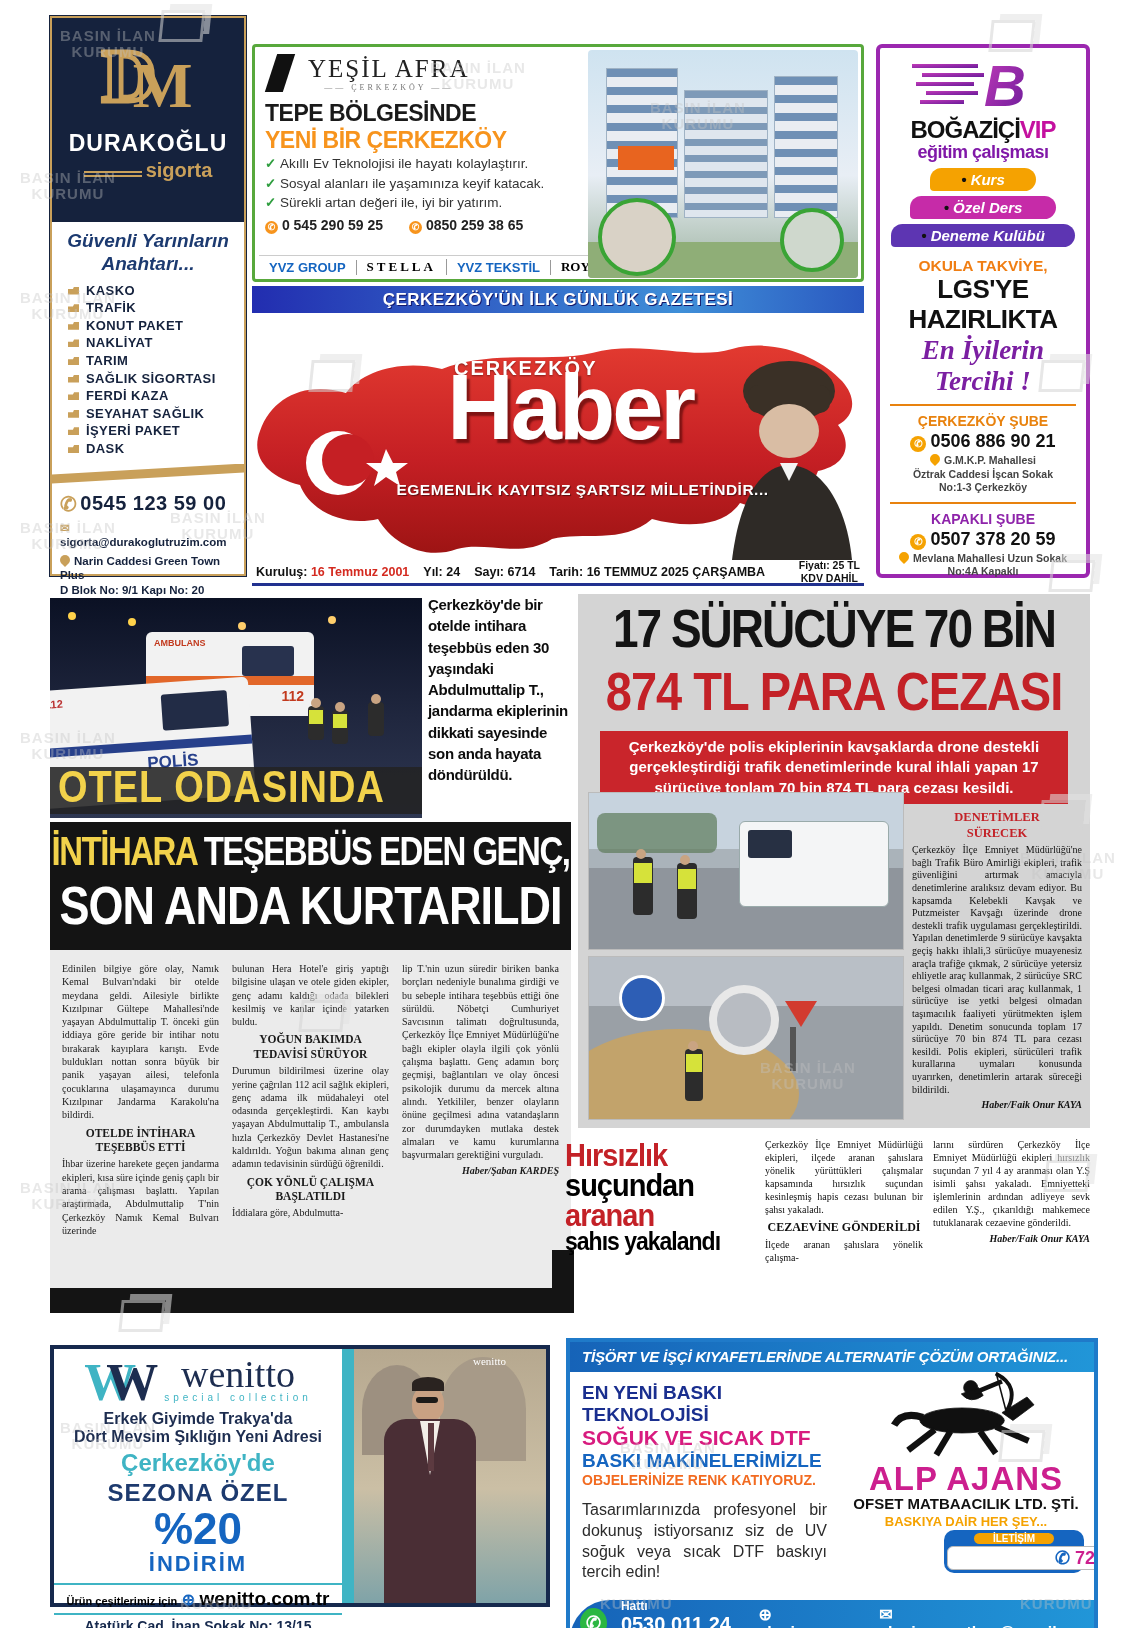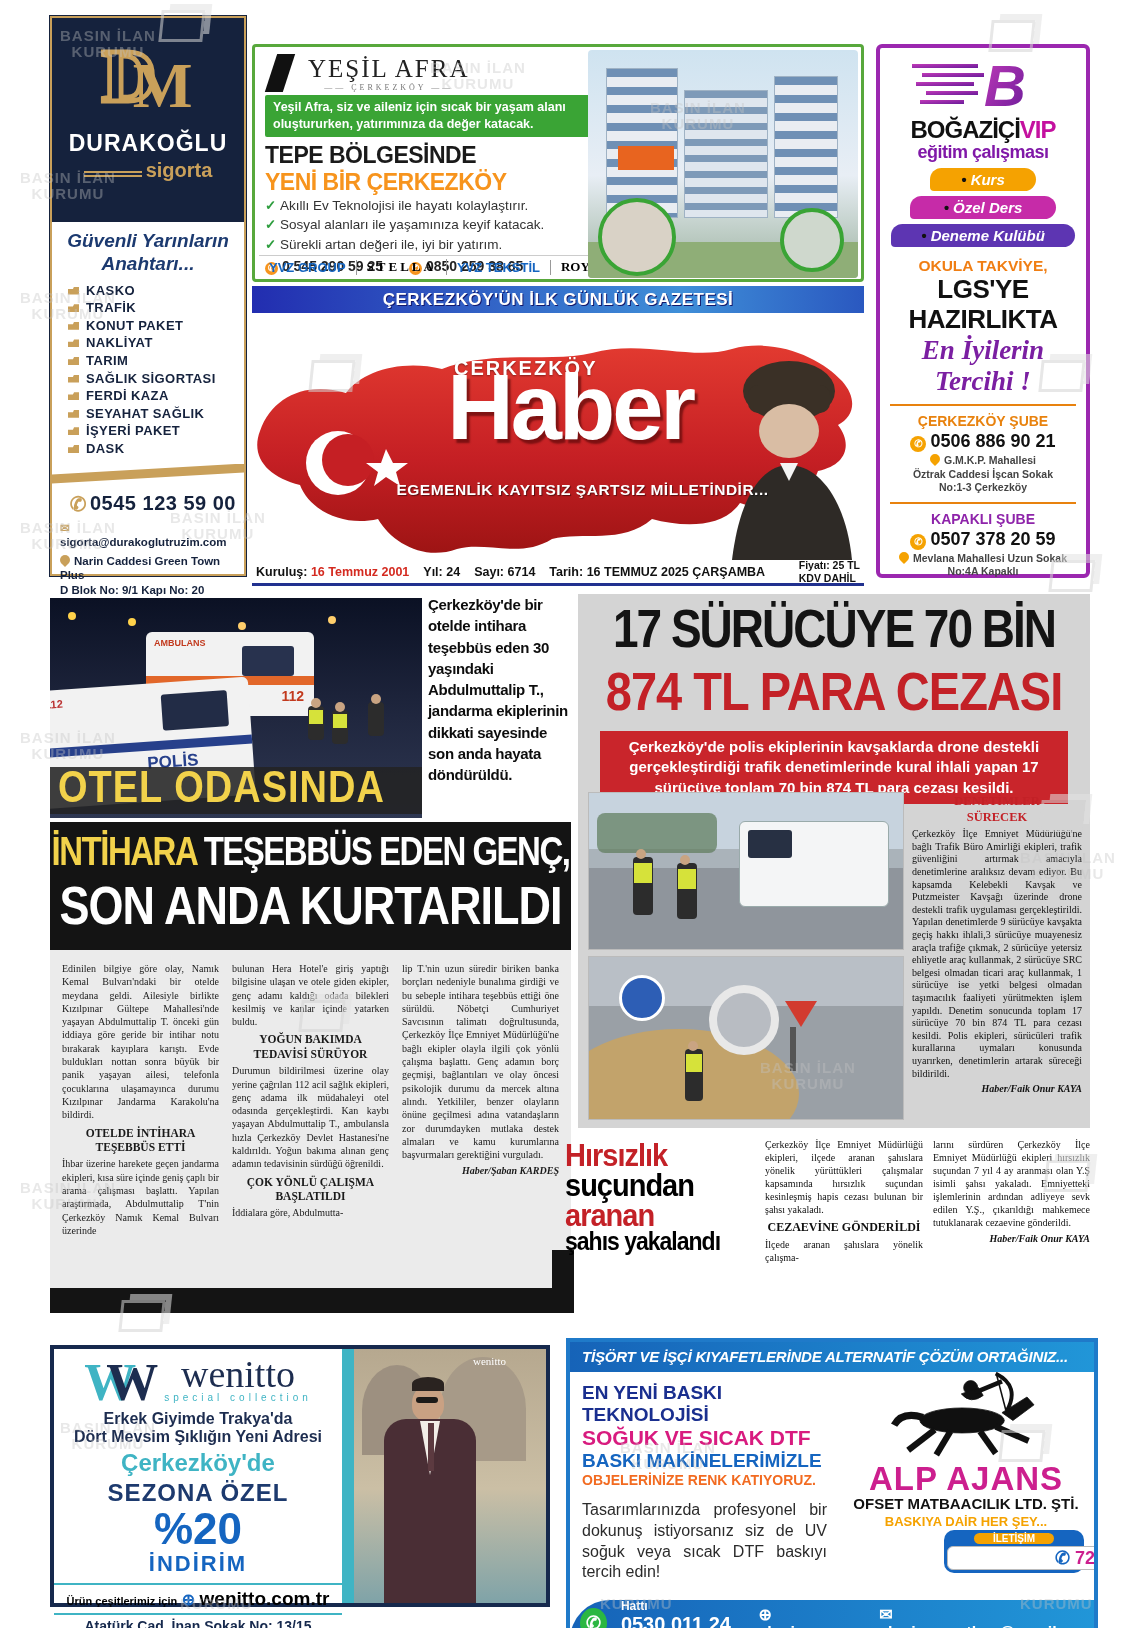--- a/index.html
+++ b/index.html
@@ -26,21 +26,21 @@
   .durak-slogan { color:#1c3a70; font-weight:bold; font-style:italic; font-size:19px;
                   text-align:center; padding:8px 4px 6px; line-height:1.2; }
   .durak-list { list-style:none; padding-left:34px; }
   .durak-list li { position:relative; font-size:13px; font-weight:bold; color:#15223d;
                    line-height:17.6px; letter-spacing:.4px; }
   .durak-list li::before { content:""; position:absolute; left:-18px; top:5px; width:11px; height:8px;
                    background:#c9a05a; clip-path:polygon(0 30%,45% 30%,55% 0,100% 0,100% 100%,0 100%); }
   .durak-ribbon { height:20px; margin:6px 0 8px; background:#c9a05a;
                   clip-path:polygon(0 55%,100% 0,100% 45%,0 100%); }
   .durak-contact { padding:0 8px; }
-  .durak-phone { font-size:20px; font-weight:bold; color:#15223d; letter-spacing:.5px;text-align:right; }
+  .durak-phone { font-size:20px; font-weight:bold; color:#15223d; letter-spacing:.5px; }
   .durak-small { font-size:11.5px; font-weight:bold; color:#15223d; line-height:1.25; margin-top:4px; }
   .gold { color:#c9a05a; }
   .icon-s { display:inline-block; vertical-align:middle; margin-right:3px; }
 
   
   .ad-afra { left:252px; top:44px; width:612px; height:238px; border:3px solid #58a83c;
              border-radius:4px; background:#fff; z-index:2; display:flex; }
   .afra-left { width:332px; padding:4px 0 0 10px; position:relative; }
   .afra-logo { display:flex; align-items:center; gap:19px; height:44px; }
   .afra-slash { width:18px; height:38px; background:#111; transform:skewX(-18deg); margin-left:6px; }
@@ -93,21 +93,21 @@
                letter-spacing:2px; text-shadow:0 1px 2px rgba(0,0,0,.4); }
   .mast-title { position:absolute; left:52%; top:42px; transform:translateX(-50%);
                 color:#fff; font-weight:bold; font-size:92px; letter-spacing:-3px;
                 text-shadow:3px 4px 2px rgba(60,0,0,.55); }
   .mast-motto { position:absolute; left:54%; top:168px; transform:translateX(-50%); white-space:nowrap;
                 color:#fff; font-weight:bold; font-size:15.5px; letter-spacing:.5px;
                 text-shadow:1px 1px 1px rgba(0,0,0,.5); }
   .mast-info { height:26px; border-bottom:3px solid #21318f; display:flex; align-items:center;
                font-size:12.5px; font-weight:bold; color:#111; padding:0 4px; gap:14px; }
   .mast-info .red { color:#d42a20; }
-  .mast-info .fiyat { margin-left:auto; text-align:left; font-size:10.5px; line-height:1.15; }
+  .mast-info .fiyat { margin-left:auto; text-align:center; font-size:10.5px; line-height:1.15; }
 
   
   .photo-night { left:50px; top:598px; width:372px; height:220px; z-index:2; overflow:hidden;
                  background:linear-gradient(180deg,#0b1124,#20273f 55%,#2e3752); }
   .overlay-band { position:absolute; left:0; bottom:4px; width:100%; background:rgba(35,35,35,.88);
                   padding:2px 8px; }
   .overlay-title { color:#f2d24b; font-weight:bold; font-size:38px; letter-spacing:1px;
                    transform:scaleY(1.15); transform-origin:left bottom; white-space:nowrap; }
   .kicker { left:428px; top:594px; width:143px; height:228px; z-index:2; font-weight:bold;
             font-size:15px; line-height:1.42; color:#0d0d0d; letter-spacing:-.3px; }
@@ -131,21 +131,21 @@
   
   .story-traffic { left:578px; top:594px; width:512px; height:534px; background:#d4d4d4; z-index:2; }
   .st-h1 { text-align:center; font-size:46px; font-weight:bold; letter-spacing:-2px; color:#141414;
            transform:scaleY(1.15); margin-top:8px; white-space:nowrap; }
   .st-h2 { text-align:center; font-size:47px; font-weight:bold; letter-spacing:-1px; color:#c32127;
            transform:scaleY(1.15); margin-top:8px; white-space:nowrap; }
   .st-deck { margin:12px 22px 0; background:#c9252b; color:#fff; font-weight:bold; font-size:15px;
              line-height:1.35; text-align:center; padding:6px 10px; }
   .st-photos { position:absolute; left:10px; top:198px; width:316px; }
   .ph { width:316px; overflow:hidden; position:relative; border:1px solid #bbb; }
-  .st-col { position:absolute; left:334px; top:196px; width:170px; height:332px;
+  .st-col { position:absolute; left:334px; top:212px; width:170px; height:332px;
             font-family:"Liberation Serif",serif; font-size:10px; line-height:1.26; text-align:justify;
             color:#101010; }
   .st-col .news-sub { color:#c32127; font-size:12.5px; }
 
   
   .story-theft { left:565px; top:1134px; width:525px; height:148px; z-index:2; }
   .theft-title { position:absolute; left:0; top:6px; width:192px; font-weight:bold;
                  letter-spacing:-1px; line-height:1.04; }
   .theft-title .l { display:block; font-size:29px; transform:scaleY(1.1); transform-origin:left; }
   .theft-title .l4 { font-size:23px; }
@@ -264,24 +264,20 @@
   </div>
 
   <div class="abs ad-afra">
     <div class="afra-left">
       <div class="afra-logo">
         <div class="afra-slash"></div>
         <div class="afra-brand">
           <span>YEŞİL AFRA</span>
           <small>—— <span>ÇERKEZKÖY</span> ——</small>
         </div>
-      </div>
-      <div class="afra-banner">
-        <span>Yeşil Afra, siz ve aileniz için sıcak bir yaşam alanı</span><br>
-        <span>oluştururken, yatırımınıza da değer katacak.</span>
       </div>
       <div class="afra-t1">TEPE BÖLGESİNDE</div>
       <div class="afra-t2">YENİ BİR ÇERKEZKÖY</div>
       <div class="afra-bullet"><span class="afra-check">✓ </span><span>Akıllı Ev Teknolojisi ile hayatı kolaylaştırır.</span></div>
       <div class="afra-bullet"><span class="afra-check">✓ </span><span>Sosyal alanları ile yaşamınıza keyif katacak.</span></div>
       <div class="afra-bullet"><span class="afra-check">✓ </span><span>Sürekli artan değeri ile, iyi bir yatırım.</span></div>
       <div class="afra-phones">
         <span><span class="afra-dot">✆</span> <span>0 545 290 59 25</span></span>
         <span><span class="afra-dot">✆</span> <span>0850 259 38 65</span></span>
       </div>

